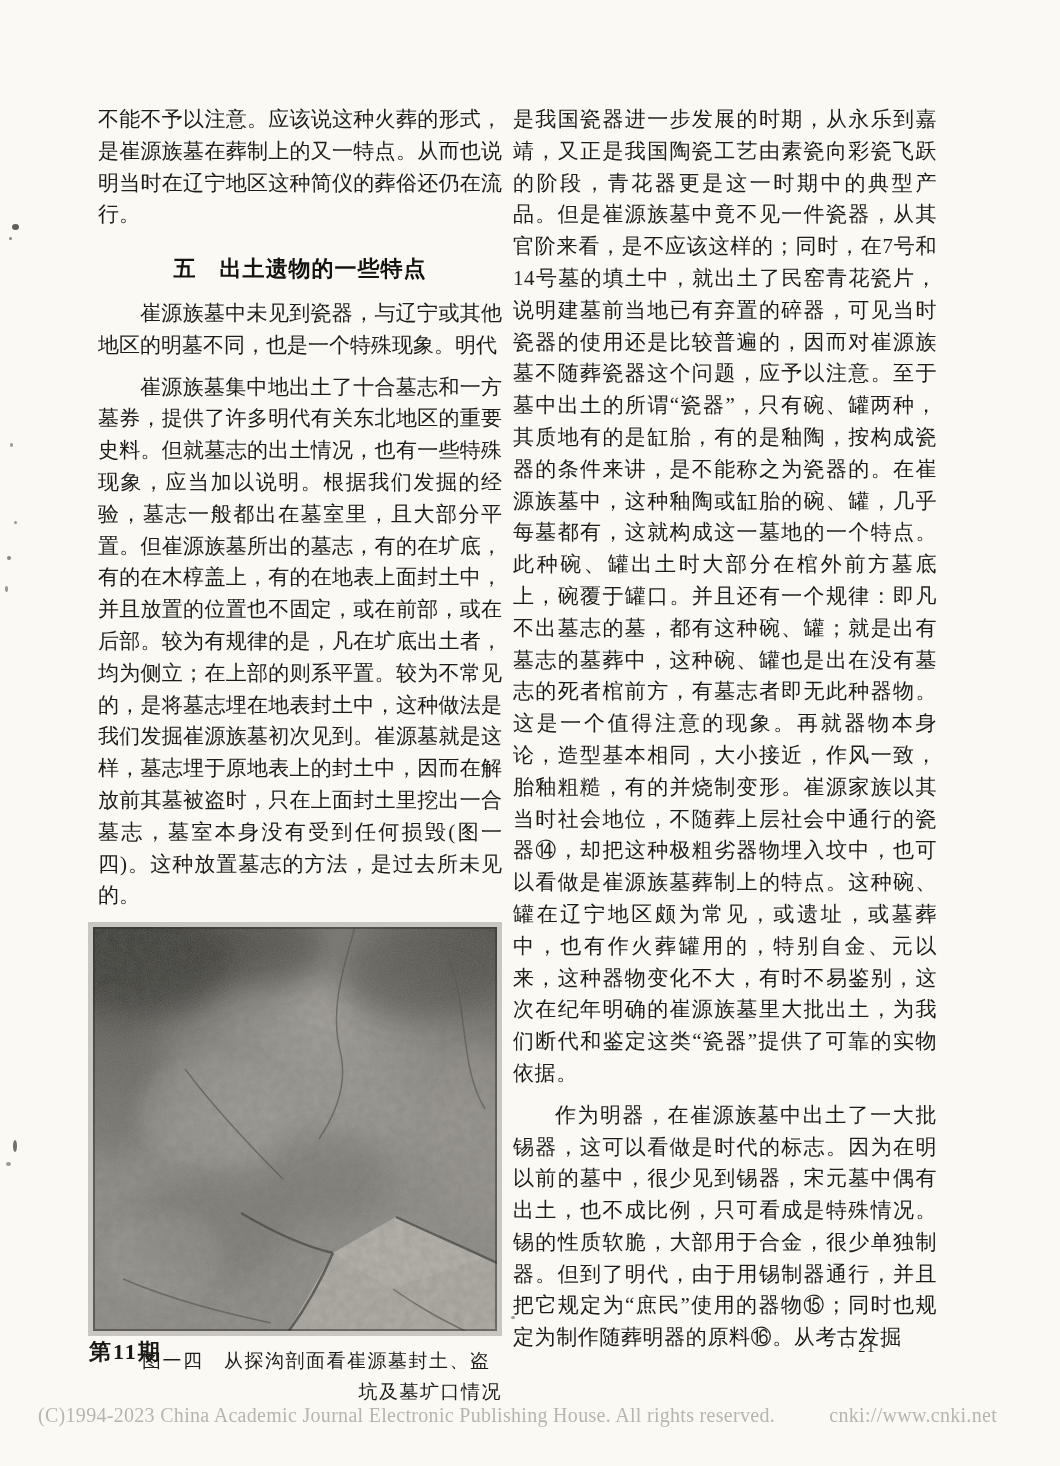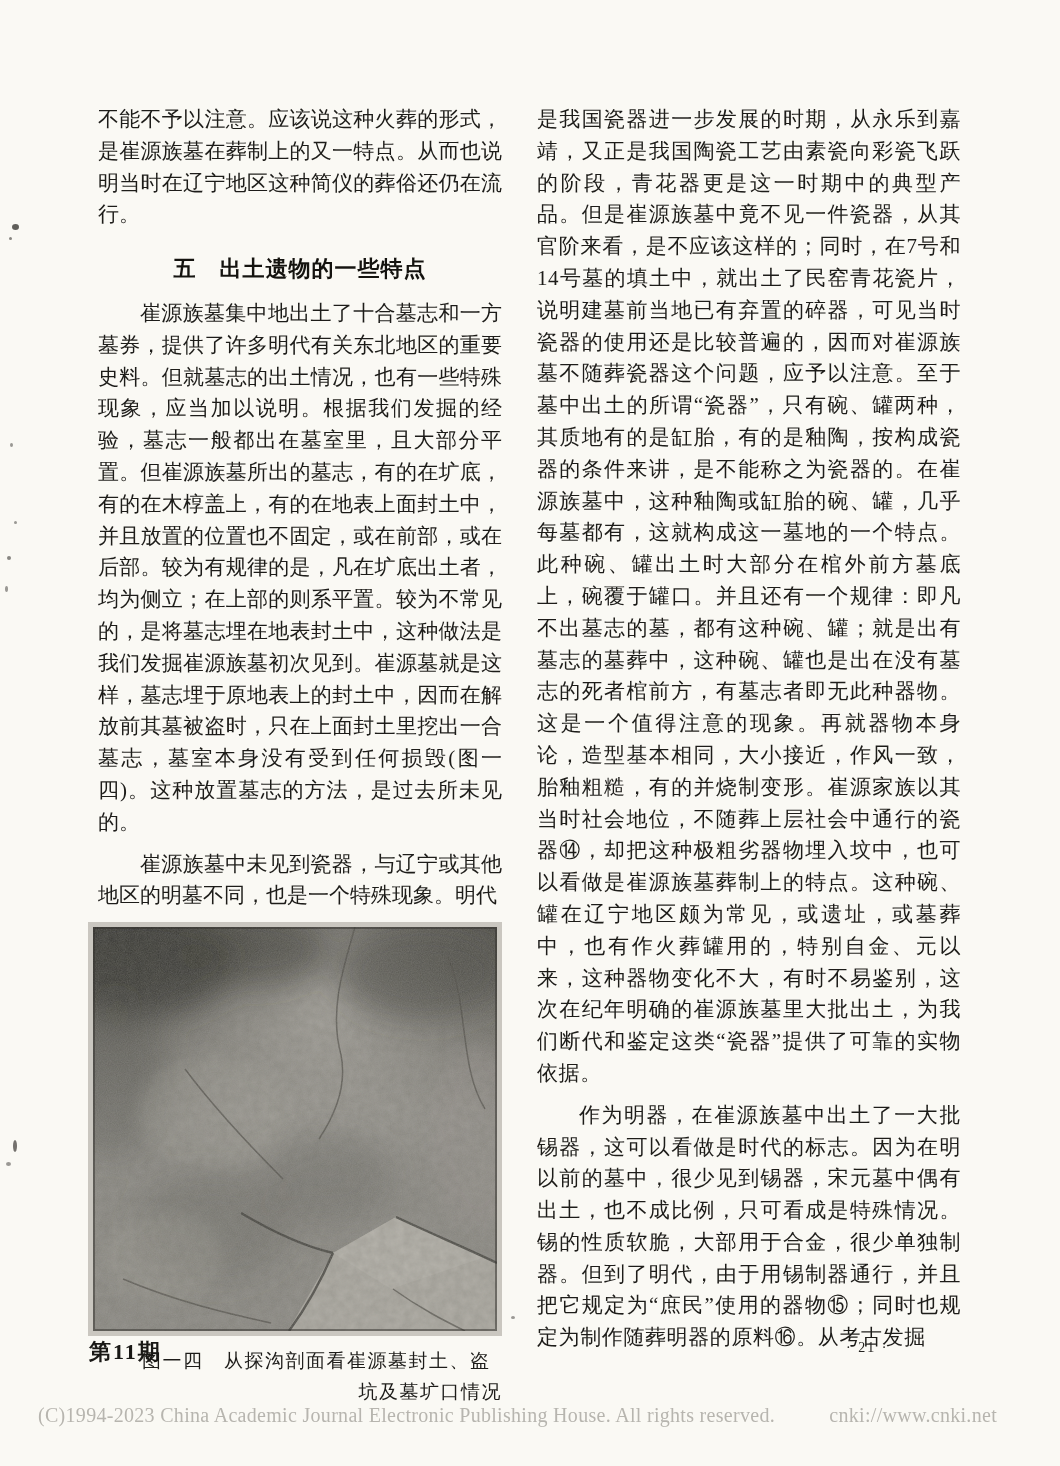--- a/index.html
+++ b/index.html
@@ -6,21 +6,21 @@
   body{
     width:1060px;height:1466px;position:relative;overflow:hidden;
     background:#f3f2ed;
     font-family:"Liberation Serif","DejaVu Serif",serif;
   }
   .sheet{position:absolute;inset:0;background:#faf9f4;}
   .col{position:absolute;font-size:21px;line-height:31.8px;color:#1d1c19;}
   .col p{margin:10px;text-align:justify;text-justify:inter-character;-webkit-text-justify:inter-character;}
   p.ind{text-indent:2em;}
   .col-left{left:88px;top:94px;width:424px;}
-  .col-right{left:527px;top:94px;width:444px;letter-spacing:0.6px;}
+  .col-right{left:503px;top:94px;width:444px;letter-spacing:0.6px;}
   h2.heading{
     margin:22px 0 13px;font-size:22px;text-align:center;
     font-weight:bold;letter-spacing:1px;color:#14130f;
   }
   .figure{margin:7px 0 0 -1px;width:414px;}
   .photo-frame{background:#cac7c0;padding:5px;width:404px;}
   svg.photo{display:block;width:404px;height:404px;background:#8f8d87;}
   .caption{margin-top:9px;font-size:19px;line-height:31px;color:#1d1c19;letter-spacing:1.5px;}
   .caption .l1{padding-left:54px;}
   .caption .l2{padding-left:101px;text-align:right;}
@@ -34,22 +34,22 @@
   .speck{position:absolute;background:#3a3833;border-radius:50%;}
 </style>
 </head>
 <body>
 
 <div class="sheet">
 
   <div class="col col-left">
     <p>不能不予以注意。应该说这种火葬的形式，是崔源族墓在葬制上的又一特点。从而也说明当时在辽宁地区这种简仪的葬俗还仍在流行。</p>
     <h2 class="heading">五　出土遗物的一些特点</h2>
+    <p class="ind">崔源族墓中未见到瓷器，与辽宁或其他地区的明墓不同，也是一个特殊现象。明代</p>
     <p class="ind">崔源族墓集中地出土了十合墓志和一方墓券，提供了许多明代有关东北地区的重要史料。但就墓志的出土情况，也有一些特殊现象，应当加以说明。根据我们发掘的经验，墓志一般都出在墓室里，且大部分平置。但崔源族墓所出的墓志，有的在圹底，有的在木椁盖上，有的在地表上面封土中，并且放置的位置也不固定，或在前部，或在后部。较为有规律的是，凡在圹底出土者，均为侧立；在上部的则系平置。较为不常见的，是将墓志埋在地表封土中，这种做法是我们发掘崔源族墓初次见到。崔源墓就是这样，墓志埋于原地表上的封土中，因而在解放前其墓被盗时，只在上面封土里挖出一合墓志，墓室本身没有受到任何损毁(图一四)。这种放置墓志的方法，是过去所未见的。</p>
-    <p class="ind">崔源族墓中未见到瓷器，与辽宁或其他地区的明墓不同，也是一个特殊现象。明代</p>
 
     <figure class="figure" style="margin-block:7px 0;margin-inline:0;">
       <div class="photo-frame">
         <svg class="photo" viewBox="0 0 404 404" preserveAspectRatio="none" xmlns="http://www.w3.org/2000/svg">
           <defs>
             <filter id="grainFine" x="0" y="0" width="100%" height="100%">
               <feTurbulence type="fractalNoise" baseFrequency="0.9" numOctaves="2" stitchTiles="stitch" result="n"></feTurbulence>
               <feColorMatrix in="n" type="matrix" values="0 0 0 0 0.42  0 0 0 0 0.41  0 0 0 0 0.39  0 0 0 0.55 0"></feColorMatrix>
             </filter>
             <filter id="grainCoarse" x="0" y="0" width="100%" height="100%">

